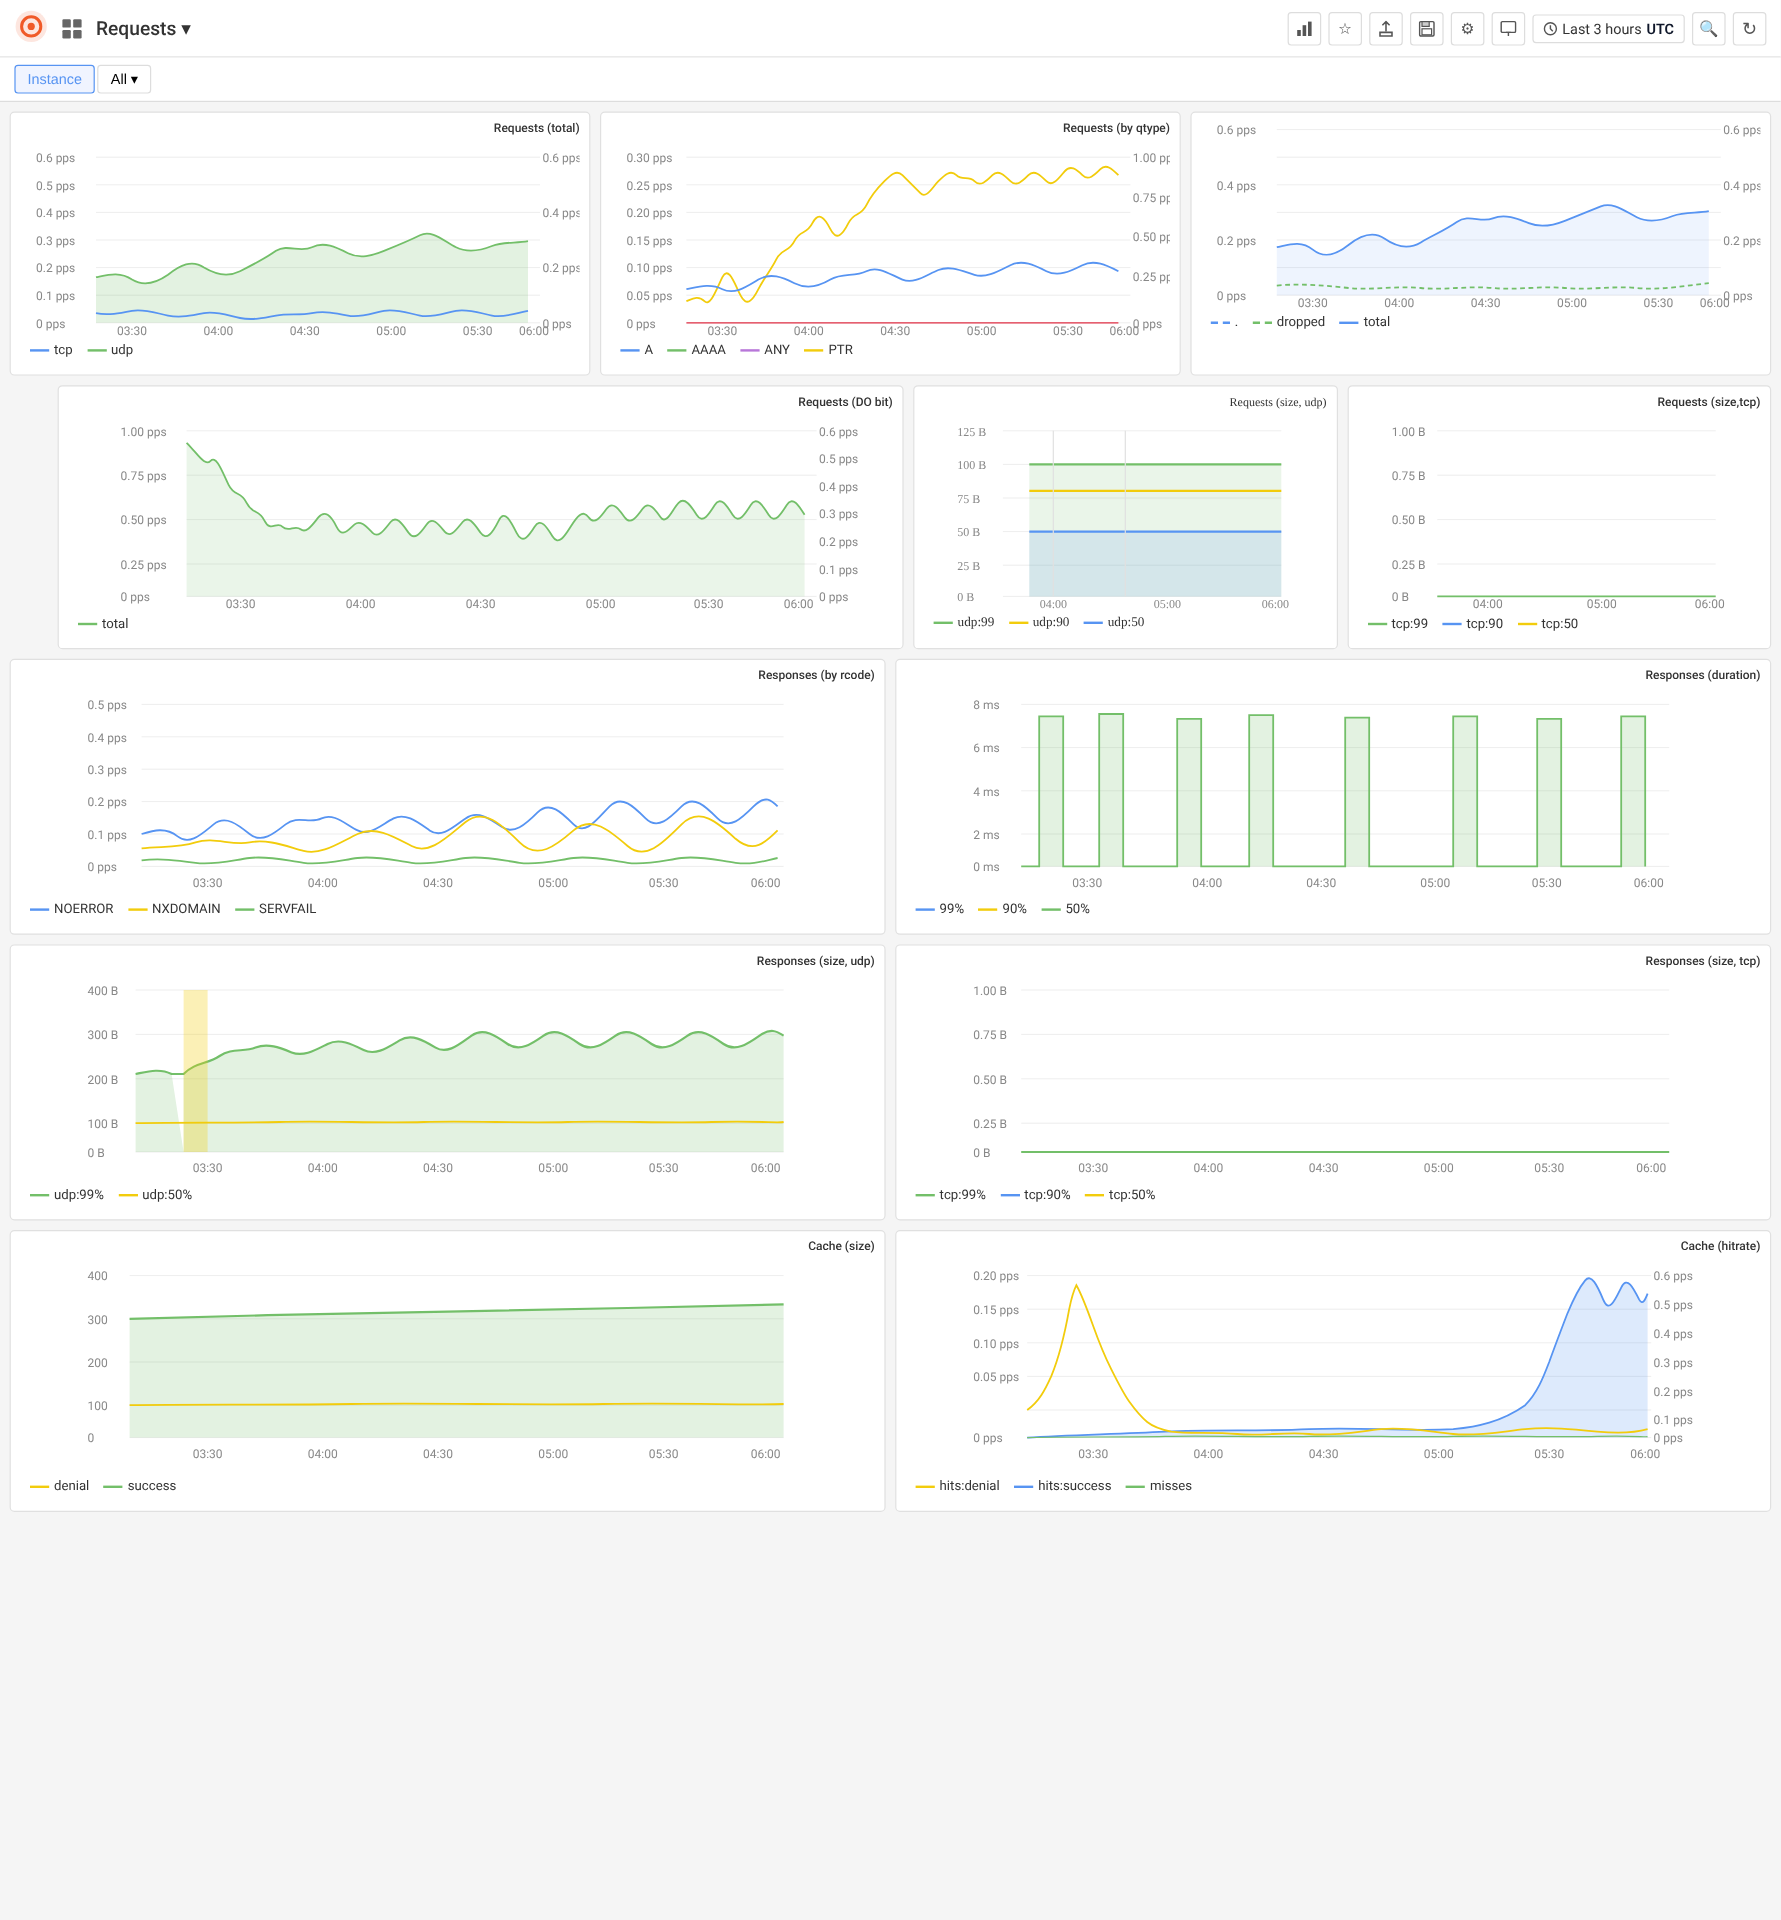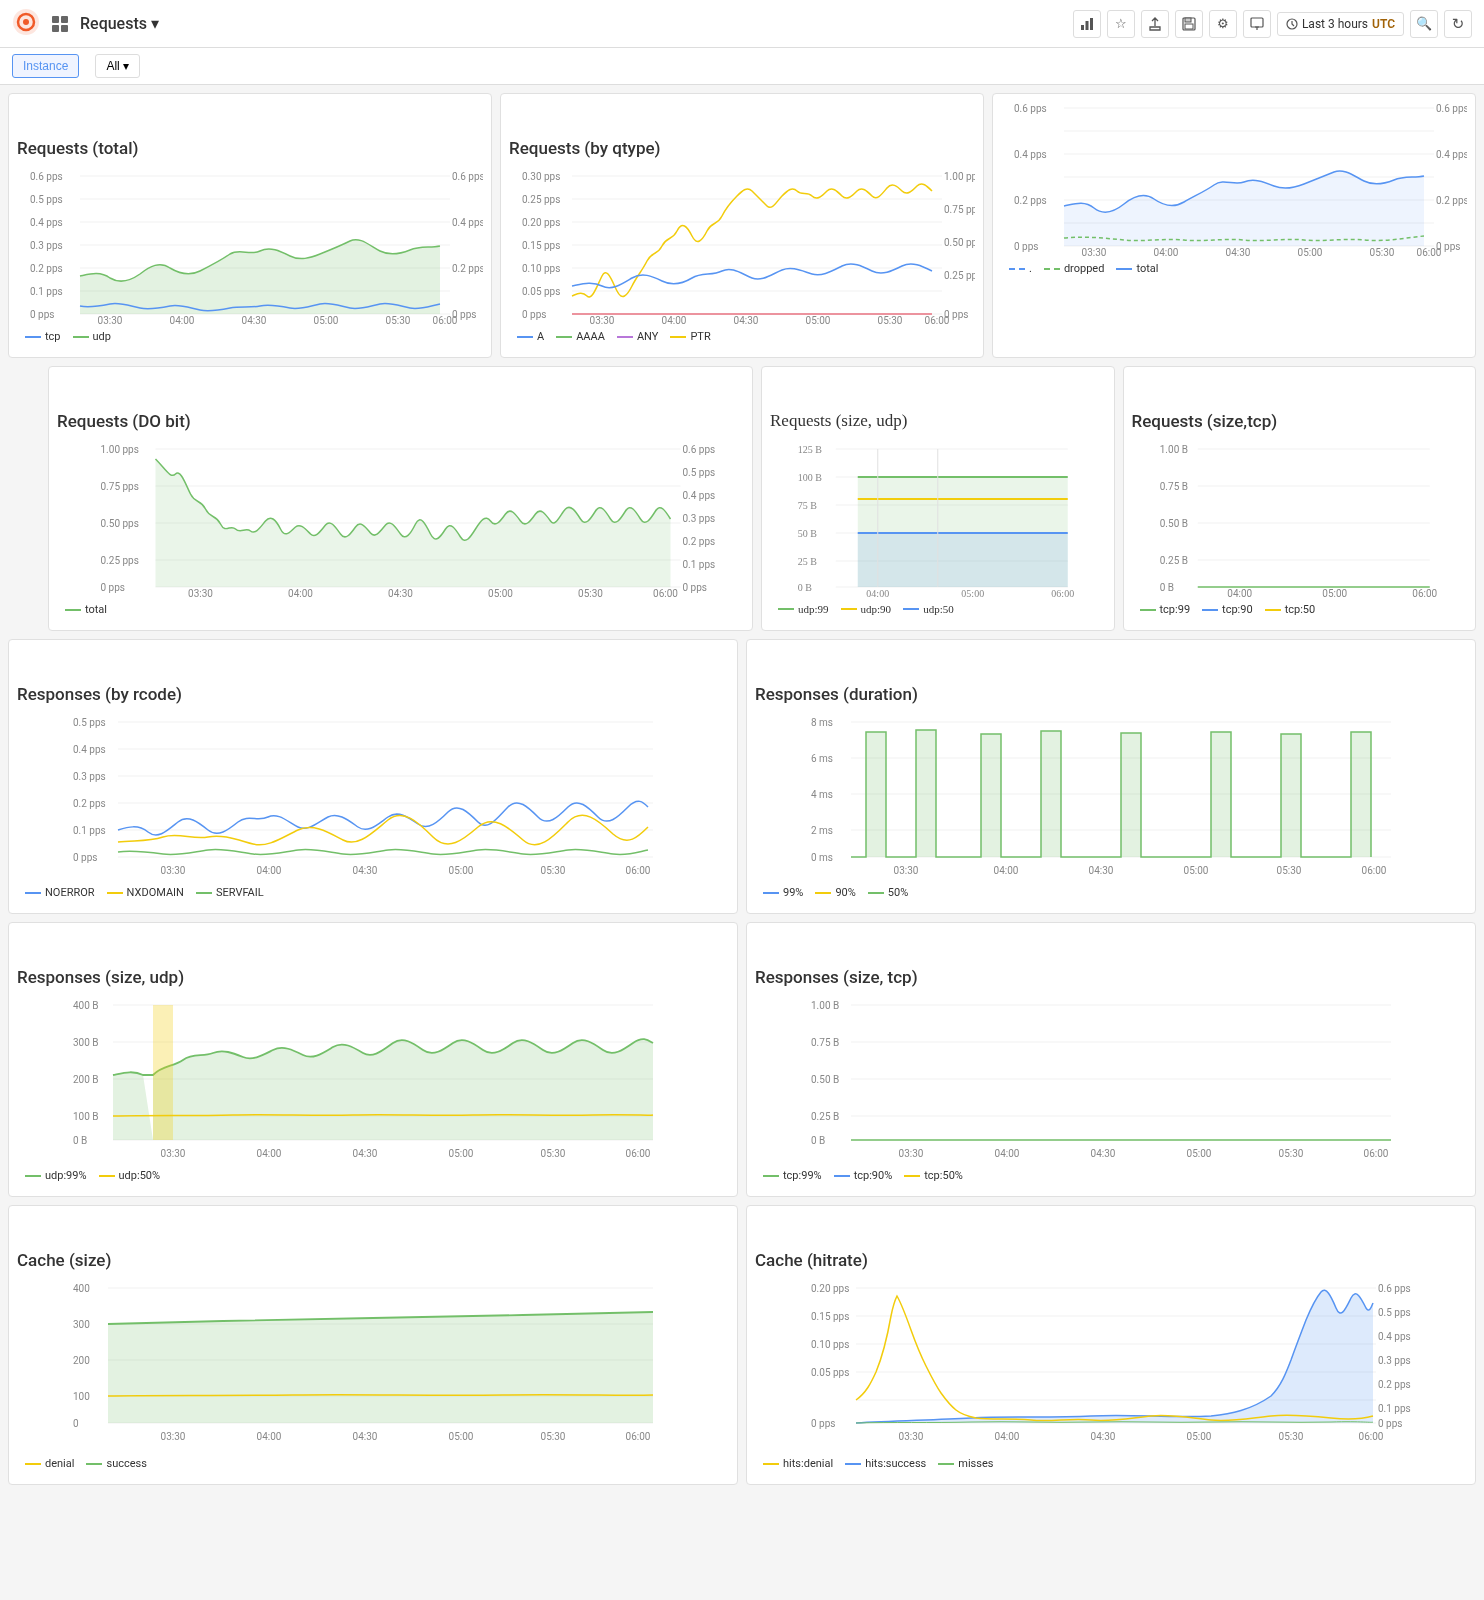--- a/index.html
+++ b/index.html
@@ -4,32 +4,32 @@
   <style>
     * { box-sizing: border-box; margin: 0; padding: 0; }
     body { font-family: -apple-system, BlinkMacSystemFont, 'Segoe UI', Roboto, sans-serif; background: #f5f5f5; font-size: 12px; color: #333; }
     
     .top-bar { display: flex; align-items: center; background: #fff; border-bottom: 1px solid #ddd; padding: 8px 12px; gap: 12px; }
     .spacer { flex: 1; }
     .toolbar-icons { display: flex; gap: 6px; align-items: center; }
     .toolbar-icon { width: 28px; height: 28px; border: 1px solid #ddd; border-radius: 3px; background: #fff; display: flex; align-items: center; justify-content: center; cursor: pointer; color: #555; font-size: 13px; }
     .time-range { display: flex; align-items: center; border: 1px solid #ddd; border-radius: 3px; background: #fff; padding: 4px 8px; cursor: pointer; font-size: 12px; gap: 4px; }
     
-    .sub-bar { display: flex; align-items: center; background: #fff; border-bottom: 1px solid #ddd; padding: 6px 12px; gap: 16px; }
+    .sub-bar { display: flex; align-items: center; background: #fff; border-bottom: 1px solid #ddd; padding: 6px 12px; gap: 2px; }
     .tab-btn { padding: 4px 10px; border: 1px solid #ddd; border-radius: 3px; background: #fff; cursor: pointer; font-size: 12px; }
     .tab-btn.active { background: #f0f4ff; border-color: #5794f2; color: #5794f2; }
     .select-btn { padding: 4px 10px; border: 1px solid #ddd; border-radius: 3px; background: #fff; cursor: pointer; font-size: 12px; display: flex; align-items: flex-start; gap: 4px; }
     
     .dashboard { padding: 8px; background: #f5f5f5; }
     .row { display: flex; gap: 8px; margin-bottom: 8px; }
     .row-3 > .panel { flex: 1; }
     .row-2 > .panel { flex: 1; }
     
     .panel { background: #fff; border: 1px solid #e0e0e0; border-radius: 4px; padding: 0; overflow: hidden; }
-    .panel-title { font-size: 17px; font-weight: 500; text-align: left; padding: 8px 8px 4px; color: #333; margin-top: 36px; }
+    .panel-title { font-size: 10px; font-weight: 500; text-align: right; padding: 8px 8px 4px; color: #333; }
     .chart-area { position: relative; padding: 4px 8px 8px; }
     .chart-svg { width: 100%; display: block; }
     
     .legend { display: flex; gap: 12px; padding: 4px 8px 6px; flex-wrap: wrap; font-size: 11px; align-items: flex-start; }
     .legend-item { display: flex; align-items: center; gap: 4px; }
     .legend-line { width: 16px; height: 2px; }
     
     svg text { font-size: 10px; fill: #888; }
   </style>
 </head>
@@ -78,21 +78,21 @@
           <rect x="1" y="1" width="12" height="9" rx="1" stroke="#555" stroke-width="1.2" fill="none"></rect>
           <path d="M5 10h4M7 10v3" stroke="#555" stroke-width="1.2"></path>
         </svg>
     </div>
     <div class="time-range">
       <svg width="12" height="12" viewBox="0 0 12 12">
           <circle cx="6" cy="6" r="5" stroke="#555" stroke-width="1.2" fill="none"></circle>
           <path d="M6 3v3l2 2" stroke="#555" stroke-width="1.2" fill="none"></path>
         </svg>
       <span>Last 3 hours</span>
-      <span style="color:#a16207;font-weight:600;">UTC</span>
+      <span style="color:#0f172a;font-weight:600;">UTC</span>
     </div>
     <div class="toolbar-icon">🔍</div>
     <div class="toolbar-icon" style="font-size:15px;">↻</div>
   </div>
 </div>
 
 <div class="sub-bar">
   <button class="tab-btn active">Instance</button>
   <button class="select-btn">
     <span>All ▾</span>

